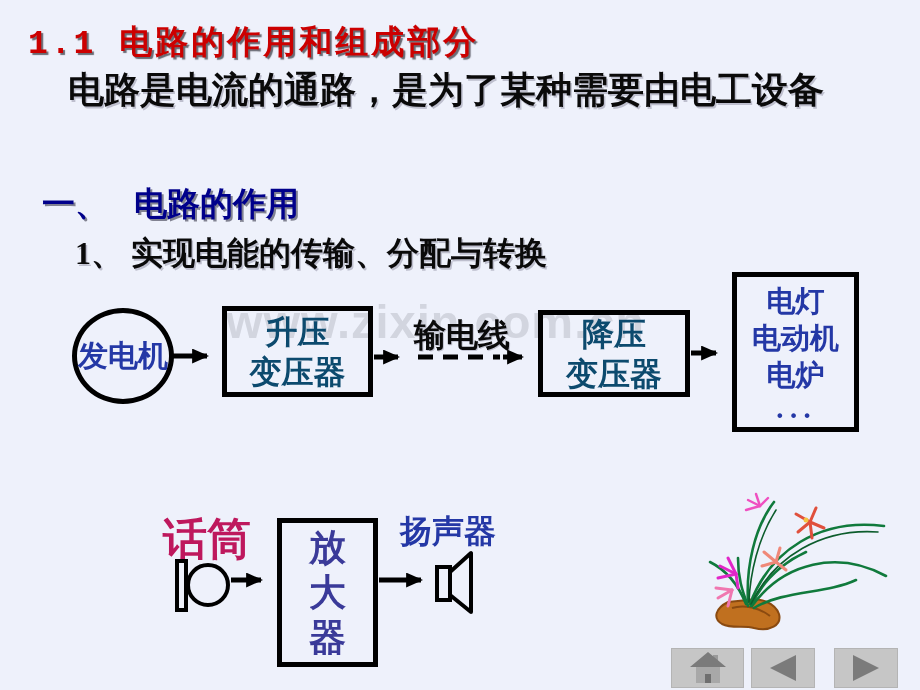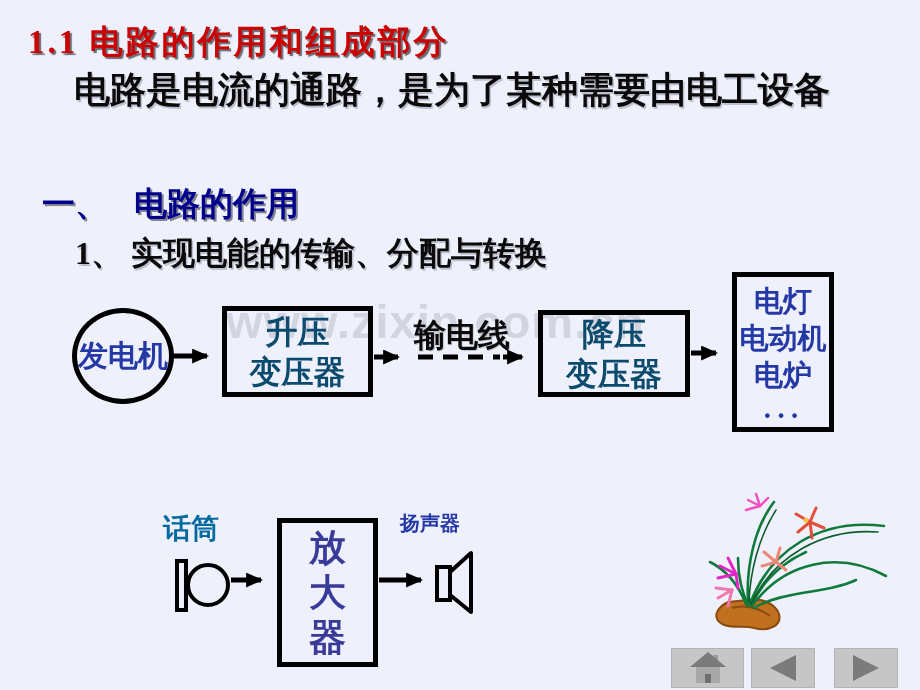--- a/index.html
+++ b/index.html
@@ -7,29 +7,29 @@
   #slide{
     position:relative;width:920px;height:690px;
     background:#eef1fb;overflow:hidden;
   }
   
   .abs{position:absolute;white-space:nowrap;}
   .title{
     left:28px;top:20px;font-size:33px;font-weight:bold;
     color:#cc0000;letter-spacing:3px;
     text-shadow:2px 2px 1px rgba(60,60,70,.75);
-    font-family:Liberation Serif, serif;
+    font-family:Liberation Mono, monospace;
     z-index:3;
   }
   .intro{
     font-size:36px;font-weight:bold;color:#0a0a0a;
     text-shadow:1.5px 1.5px 0 rgba(130,130,150,.45);
     z-index:3;
   }
-  .intro1{left:74px;top:66px;}
+  .intro1{left:68px;top:66px;}
   .intro2{left:58px;top:112px;}
   .heading{
     left:42px;top:182px;font-size:33px;font-weight:bold;
     color:#00008b;
     text-shadow:2px 2px 0 rgba(20,20,40,.5);
     z-index:3;
   }
   .heading .hnum{margin-right:26px;}
   .point{
     font-size:32px;font-weight:bold;color:#0a0a0a;
@@ -47,32 +47,32 @@
   }
   
   .shape{position:absolute;border:5px solid #000;box-sizing:border-box;
          display:flex;flex-direction:column;align-items:center;justify-content:center;
          background:transparent;z-index:2;text-align:center;}
   .gen-circle{left:72px;top:308px;width:102px;height:96px;border-radius:50%;}
   .gen-circle span{font-size:30px;font-weight:bold;color:#2438a6;}
   .box-stepup{left:222px;top:306px;width:151px;height:91px;}
   .box-stepdown{left:538px;top:310px;width:152px;height:87px;}
   .red-line{font-size:32px;font-weight:bold;color:#0c4a6e;line-height:40px;}
-  .box-loads{left:732px;top:272px;width:102px;height:160px;justify-content:flex-start;padding-top:6px;}
+  .box-loads{left:732px;top:272px;width:127px;height:160px;justify-content:flex-start;padding-top:6px;}
   .load-line{font-size:29px;font-weight:bold;color:#2438a6;line-height:37px;}
   .load-dots{line-height:30px;margin-top:6px;letter-spacing:4px;}
   .label-transmission{
     left:402px;top:314px;width:108px;text-align:right;
     font-size:32px;font-weight:bold;color:#0a0a0a;
     text-shadow:1px 1px 0 rgba(130,130,150,.4);z-index:2;
   }
   .box-amp{left:277px;top:518px;width:101px;height:149px;}
   .amp-char{font-size:37px;font-weight:bold;color:#3a3a99;line-height:45px;}
-  .label-mic{left:163px;top:510px;font-size:28px;font-weight:bold;color:#0369a1;z-index:2;}
-  .label-speaker{left:400px;top:510px;font-size:20px;font-weight:bold;color:#2438a6;z-index:2;}
+  .label-mic{left:163px;top:510px;font-size:44px;font-weight:bold;color:#be185d;z-index:2;}
+  .label-speaker{left:400px;top:510px;font-size:32px;font-weight:bold;color:#2438a6;z-index:2;}
   
   .overlay{position:absolute;left:0;top:0;z-index:2;pointer-events:none;}
   .flower{position:absolute;left:688px;top:486px;z-index:1;}
   
   .nav{position:absolute;left:0;top:0;width:920px;height:690px;z-index:4;pointer-events:none;}
   .nav-btn{
     position:absolute;background:#c6c6c6;border:1px solid #b4b4b4;
     display:flex;align-items:center;justify-content:center;
     cursor:pointer;pointer-events:auto;
   }

